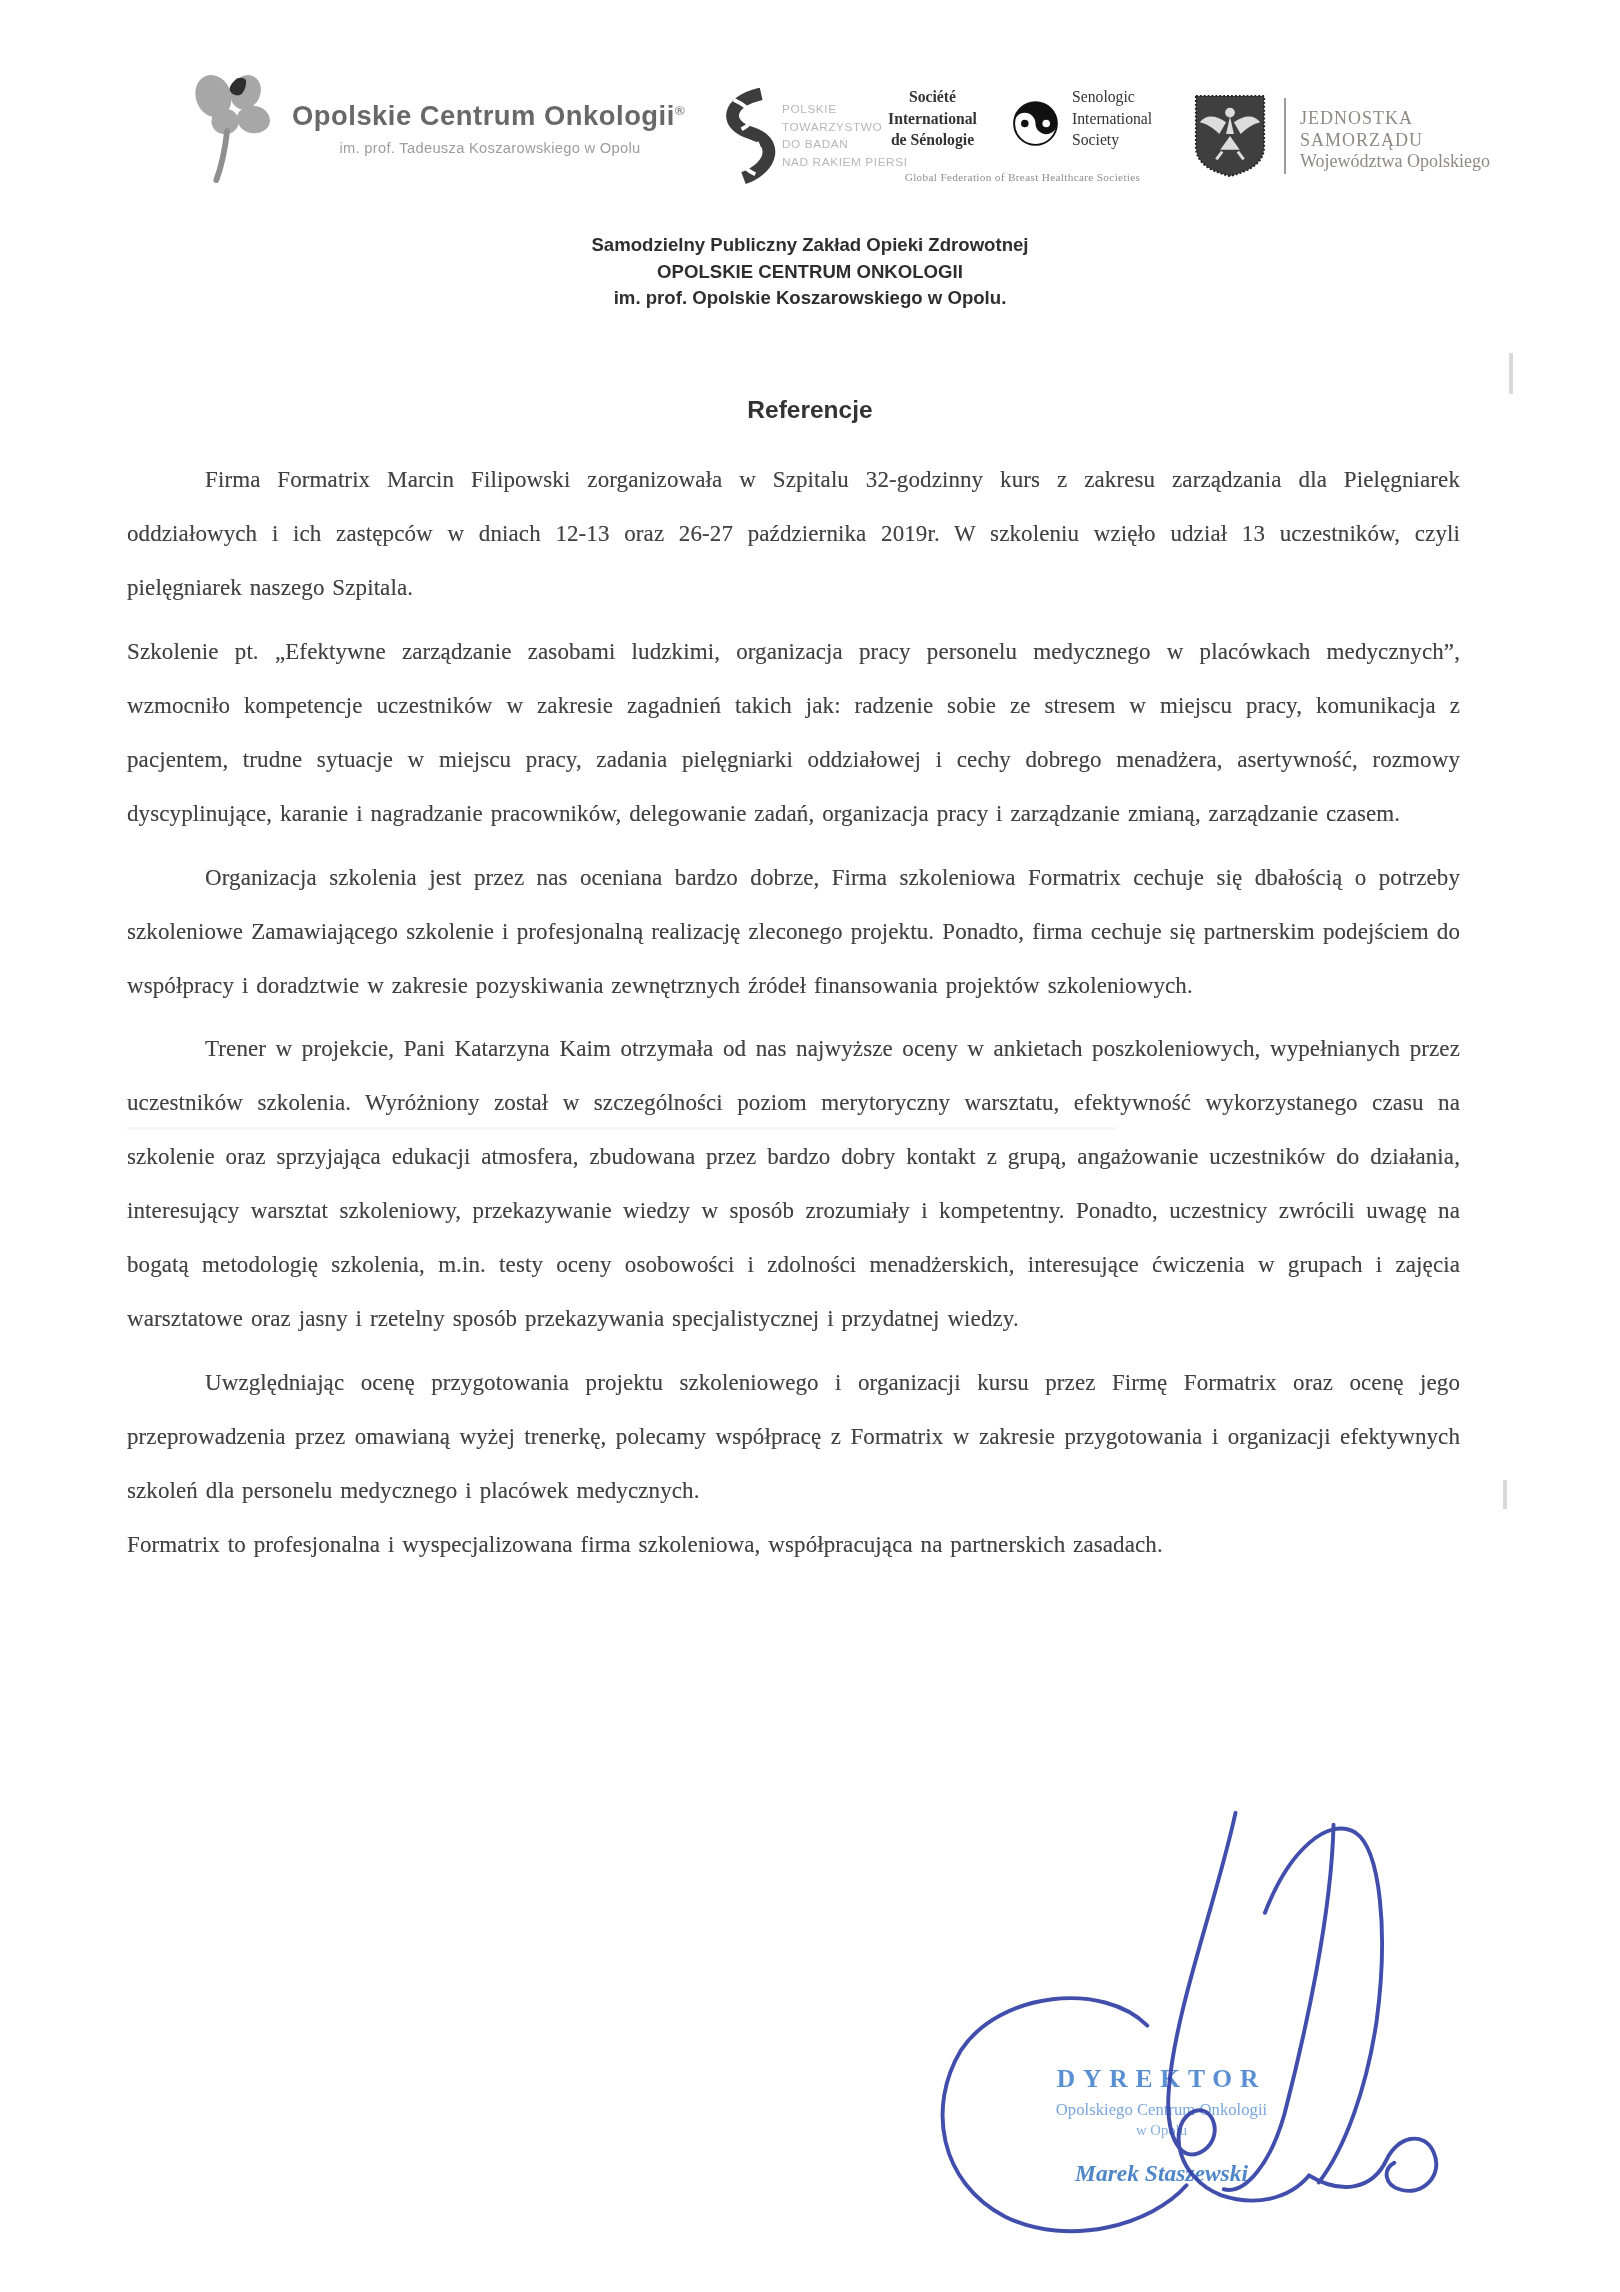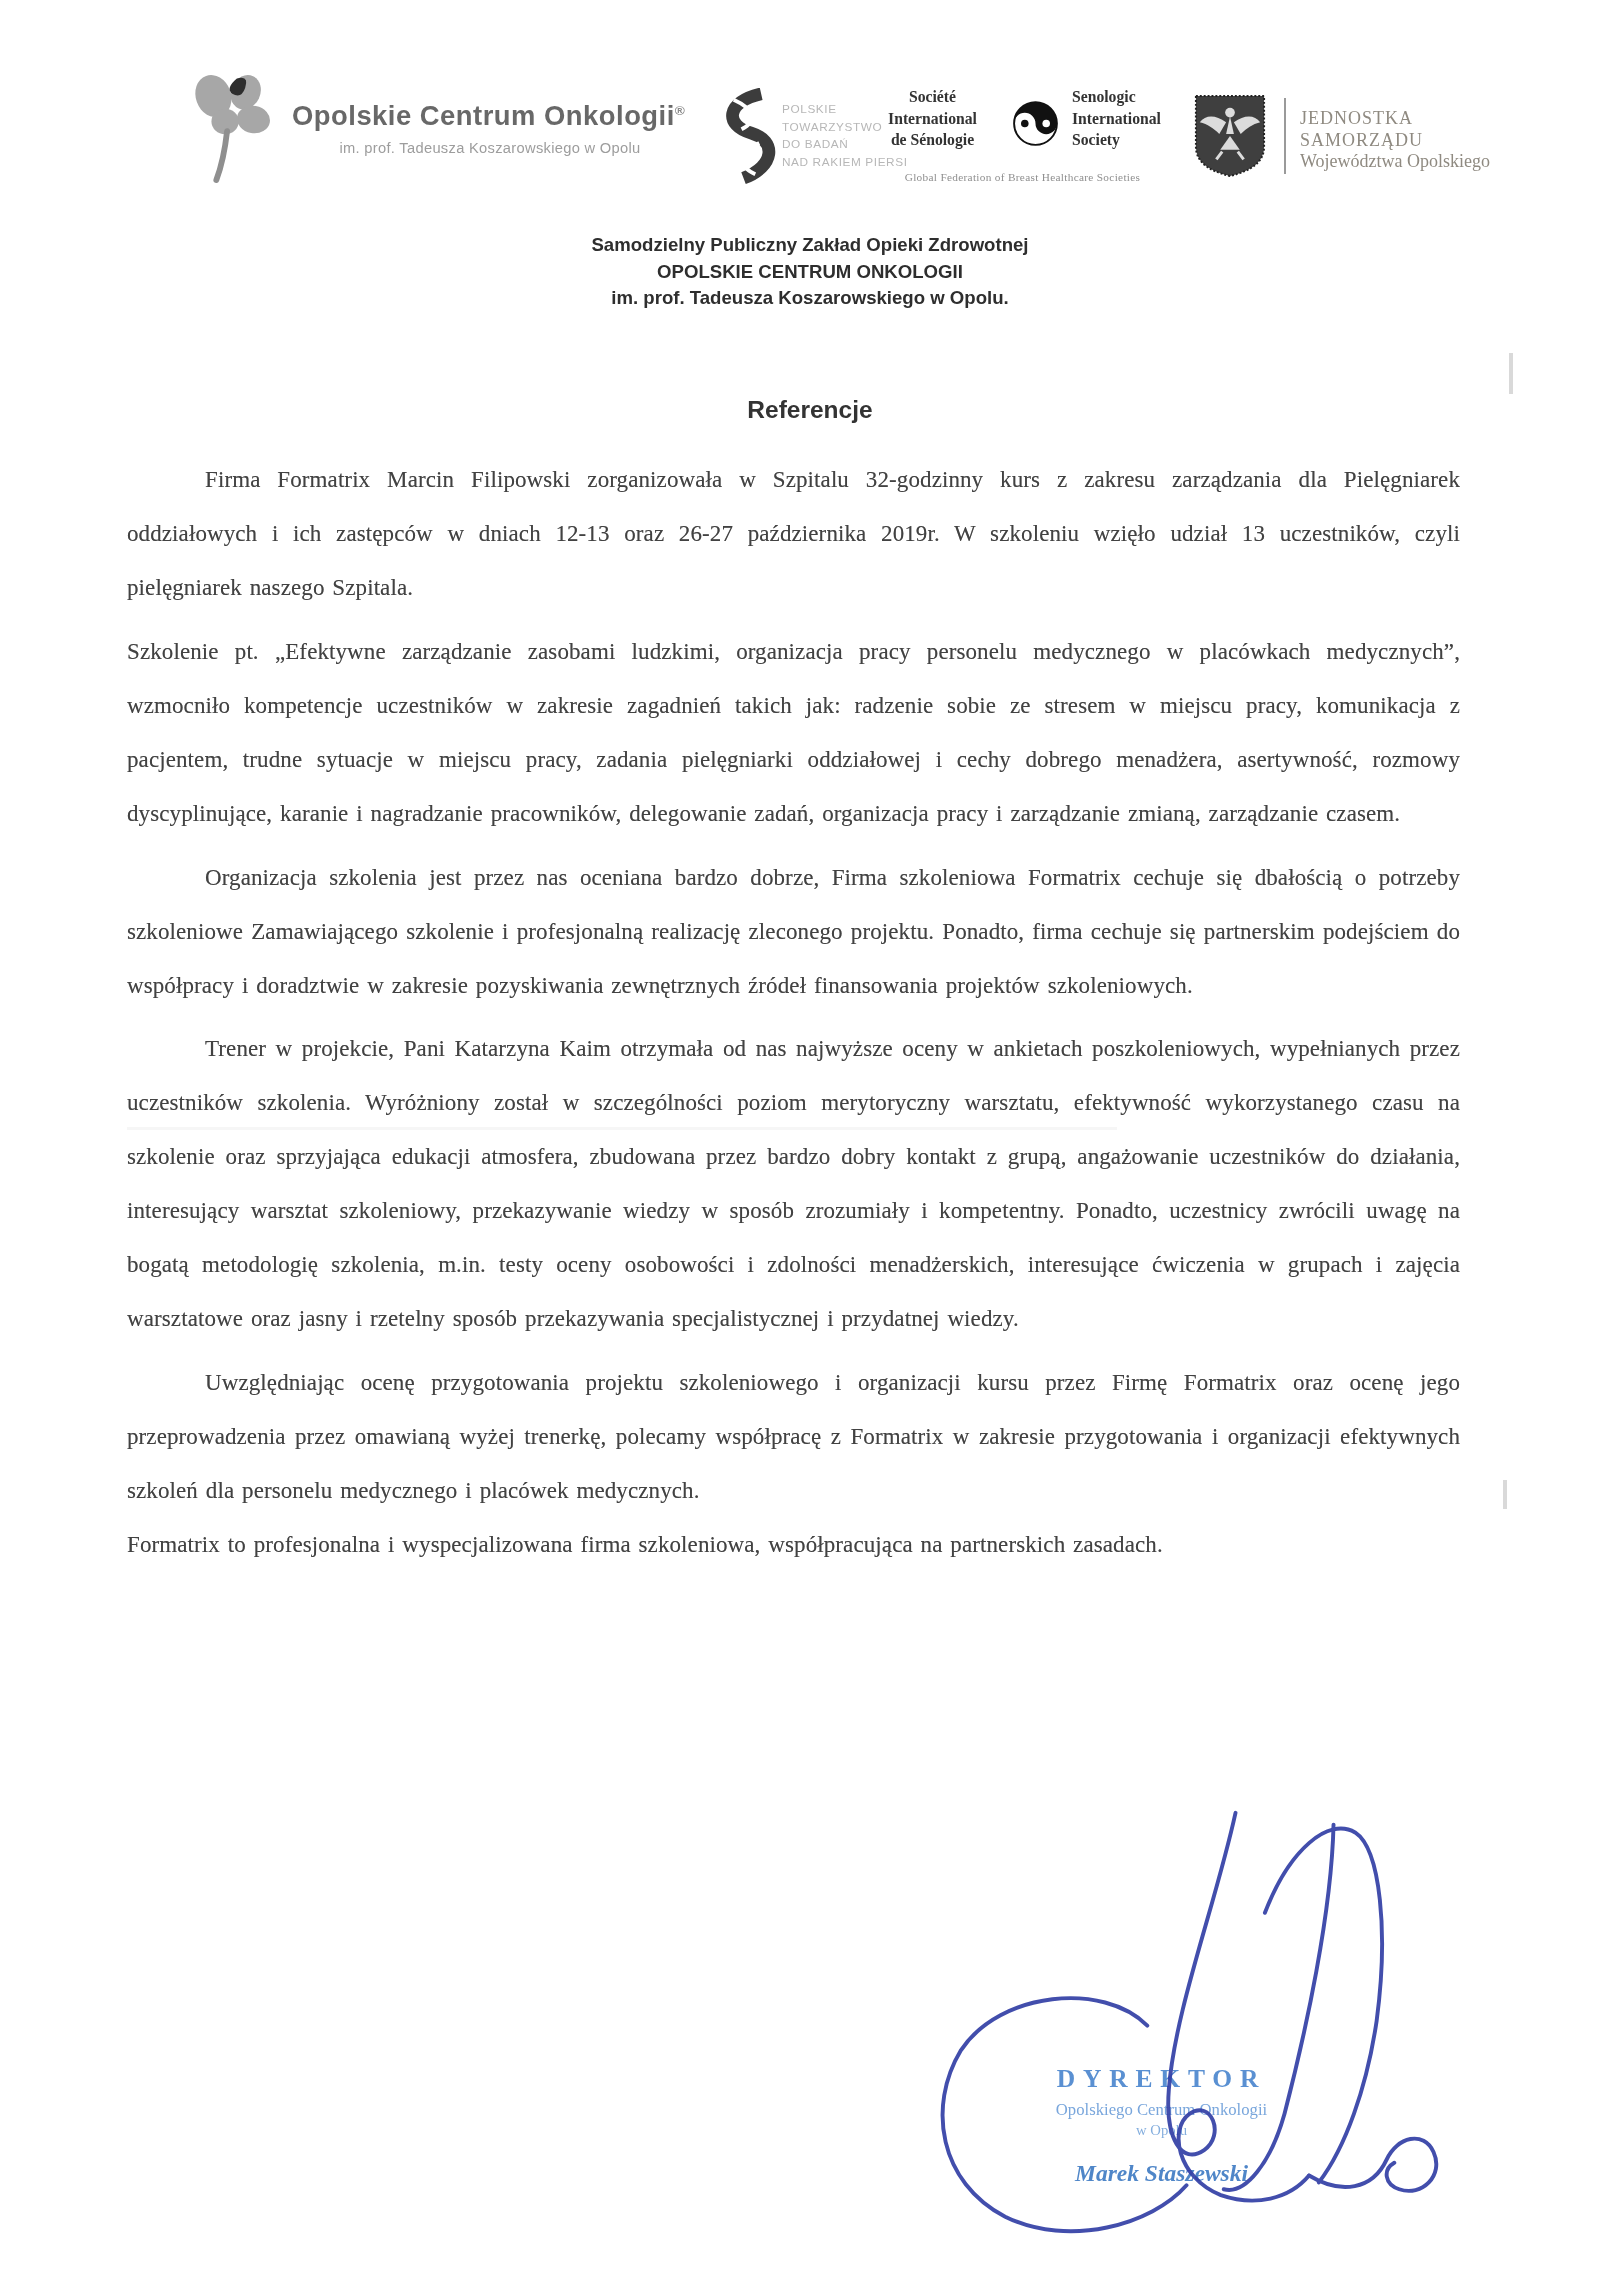--- a/index.html
+++ b/index.html
@@ -23,21 +23,21 @@
     left:782px;top:101px;width:147px;
     font-size:11.8px;line-height:17.6px;color:#b7b7b7;letter-spacing:0.6px;
   }
   .sis-left{
     left:866px;top:86px;width:133px;text-align:center;
     font-family:"Liberation Serif",serif;font-weight:bold;
     font-size:15.7px;line-height:21.6px;color:#333333;
   }
   .sis-right{
     left:1072px;top:86px;width:127px;text-align:left;
-    font-family:"Liberation Serif",serif;font-weight:bold;
+    font-family:"Liberation Serif",serif;font-weight:normal;
     font-size:15.7px;line-height:21.6px;color:#333333;
   }
   .sis-footnote{
     left:851px;top:171px;width:343px;text-align:center;
     font-family:"Liberation Serif",serif;
     font-size:11.3px;color:#8f8f8f;letter-spacing:0.3px;
   }
   .hdr-divider{
     left:1284px;top:98px;width:2px;height:76px;background:#9a9a9a;
   }
@@ -162,21 +162,21 @@
 <div class="abs hdr-divider"></div>
 
 <div class="abs region-block">
   <div class="l1">JEDNOSTKA SAMORZĄDU</div>
   <div>Województwa Opolskiego</div>
 </div>
 
 <div class="abs address">
   <div>Samodzielny Publiczny Zakład Opieki Zdrowotnej</div>
   <div>OPOLSKIE CENTRUM ONKOLOGII</div>
-  <div>im. prof. Tadeusza Koszarowskiego w Opolu.</div>
+  <div>im. prof. Opolskie Koszarowskiego w Opolu.</div>
 </div>
 
 <div class="abs doc-title">Referencje</div>
 
 <div class="abs body-text">
   <p class="indent">Firma Formatrix Marcin Filipowski zorganizowała w Szpitalu 32-godzinny kurs z zakresu zarządzania dla Pielęgniarek oddziałowych i ich zastępców w dniach 12-13 oraz 26-27 października 2019r. W szkoleniu wzięło udział 13 uczestników, czyli pielęgniarek naszego Szpitala.</p>
   <p>Szkolenie pt. „Efektywne zarządzanie zasobami ludzkimi, organizacja pracy personelu medycznego w placówkach medycznych”, wzmocniło kompetencje uczestników w zakresie zagadnień takich jak: radzenie sobie ze stresem w miejscu pracy, komunikacja z pacjentem, trudne sytuacje w miejscu pracy, zadania pielęgniarki oddziałowej i cechy dobrego menadżera, asertywność, rozmowy dyscyplinujące, karanie i nagradzanie pracowników, delegowanie zadań, organizacja pracy i zarządzanie zmianą, zarządzanie czasem.</p>
   <p class="indent">Organizacja szkolenia jest przez nas oceniana bardzo dobrze, Firma szkoleniowa Formatrix cechuje się dbałością o potrzeby szkoleniowe Zamawiającego szkolenie i profesjonalną realizację zleconego projektu. Ponadto, firma cechuje się partnerskim podejściem do współpracy i doradztwie w zakresie pozyskiwania zewnętrznych źródeł finansowania projektów szkoleniowych.</p>
   <p class="indent">Trener w projekcie, Pani Katarzyna Kaim otrzymała od nas najwyższe oceny w ankietach poszkoleniowych, wypełnianych przez uczestników szkolenia. Wyróżniony został w szczególności poziom merytoryczny warsztatu, efektywność wykorzystanego czasu na szkolenie oraz sprzyjająca edukacji atmosfera, zbudowana przez bardzo dobry kontakt z grupą, angażowanie uczestników do działania, interesujący warsztat szkoleniowy, przekazywanie wiedzy w sposób zrozumiały i kompetentny. Ponadto, uczestnicy zwrócili uwagę na bogatą metodologię szkolenia, m.in. testy oceny osobowości i zdolności menadżerskich, interesujące ćwiczenia w grupach i zajęcia warsztatowe oraz jasny i rzetelny sposób przekazywania specjalistycznej i przydatnej wiedzy.</p>
   <p class="indent tight">Uwzględniając ocenę przygotowania projektu szkoleniowego i organizacji kursu przez Firmę Formatrix oraz ocenę jego przeprowadzenia przez omawianą wyżej trenerkę, polecamy współpracę z Formatrix w zakresie przygotowania i organizacji efektywnych szkoleń dla personelu medycznego i placówek medycznych.</p>

